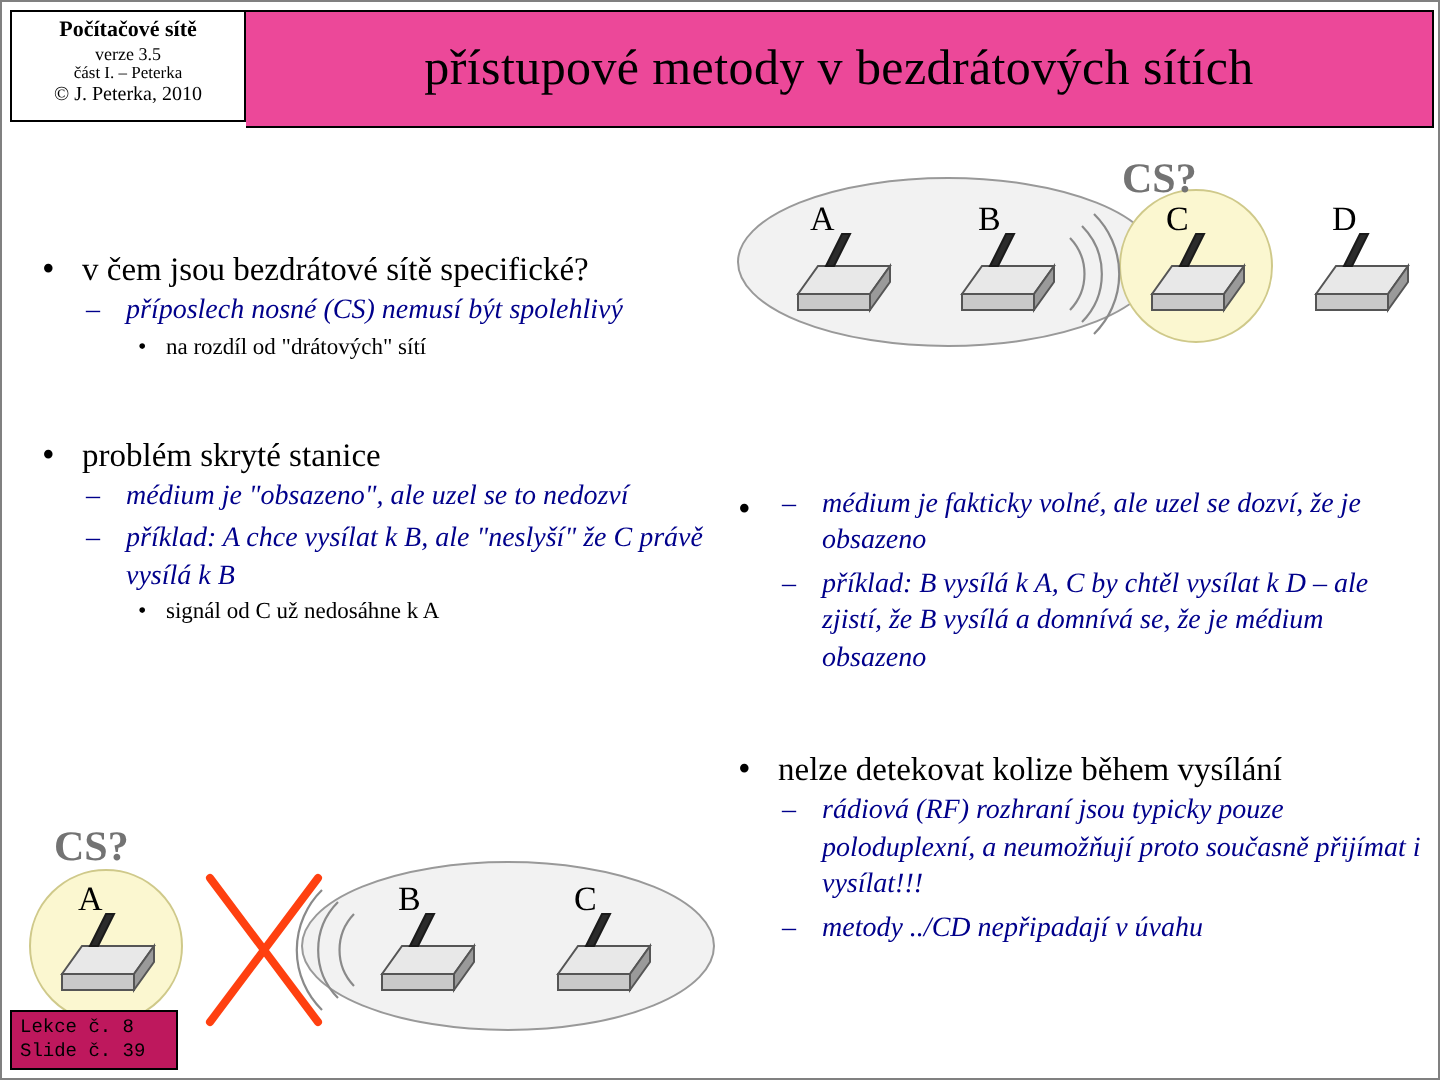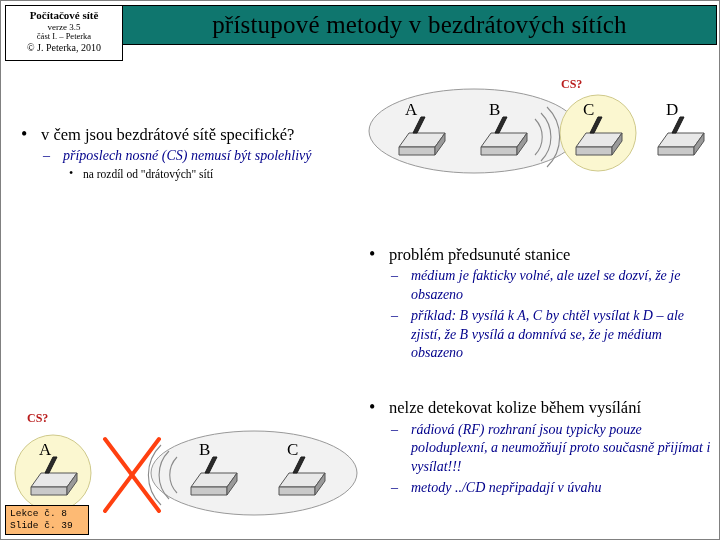--- a/index.html
+++ b/index.html
@@ -52,24 +52,24 @@
   .logo-sub2 {
     font-size: 8.5px;
     color: #000000;
   }
   .logo-copy {
     font-size: 10px;
     color: #000000;
   }
   .title-box {
     flex: 1;
-    height: 40px;
+    height: 59px;
     border: 1px solid #000000;
     border-left: none;
-    background: #0f766e;
+    background: #ec4899;
     box-sizing: border-box;
     display: flex;
     align-items: center;
     justify-content: center;
   }
   .title-text {
     font-size: 25px;
     color: #000000;
     letter-spacing: 0.2px;
   }
@@ -142,38 +142,38 @@
     color: #000000;
   }
 
   
   .art { position: absolute; }
   .art svg { display: block; }
 
   .cs-label {
     position: absolute;
     font-family: "Liberation Serif", serif;
-    font-size: 12px;
+    font-size: 21px;
     font-weight: bold;
-    color: #b91c1c;
+    color: #737373;
   }
   .node-label {
     position: absolute;
     font-size: 17px;
     color: #000000;
   }
 
   
   .footer {
     position: absolute;
     left: 4px;
     bottom: 4px;
     width: 84px;
     height: 30px;
-    background: #fdba74;
+    background: #be185d;
     border: 1px solid #000000;
     box-sizing: border-box;
     font-family: "Liberation Mono", monospace;
     font-size: 9.5px;
     color: #000000;
     padding: 2px 0 0 4px;
     line-height: 1.25;
   }
 </style>
 </head>
@@ -247,27 +247,38 @@
         <span>v čem jsou bezdrátové sítě specifické?</span>
         <ul class="lvl2">
           <li class="b2">
             <span>příposlech nosné (CS) nemusí být spolehlivý</span>
             <ul class="lvl3">
               <li class="b3">na rozdíl od "drátových" sítí</li>
             </ul>
           </li>
         </ul>
       </li>
+      <li class="b1">
+        <span>problém skryté stanice</span>
+        <ul class="lvl2">
+          <li class="b2">médium je "obsazeno", ale uzel se to nedozví</li>
+          <li class="b2">
+            <span>příklad: A chce vysílat k B, ale "neslyší" že C právě vysílá k B</span>
+            <ul class="lvl3">
+              <li class="b3">signál od C už nedosáhne k A</li>
+            </ul>
+          </li>
+        </ul>
+      </li>
     </ul>
   </div>
 
   <div class="col-right">
     <ul class="lvl1">
       <li class="b1">
-        <span>problém předsunuté stanice</span>
         <ul class="lvl2">
           <li class="b2">médium je fakticky volné, ale uzel se dozví, že je obsazeno</li>
           <li class="b2">příklad: B vysílá k A, C by chtěl vysílat k D – ale zjistí, že B vysílá a domnívá se, že je médium obsazeno</li>
         </ul>
       </li>
       <li class="b1">
         <span>nelze detekovat kolize během vysílání</span>
         <ul class="lvl2">
           <li class="b2">rádiová (RF) rozhraní jsou typicky pouze poloduplexní, a  neumožňují proto současně přijímat i vysílat!!!</li>
           <li class="b2">metody ../CD nepřipadají v úvahu</li>

